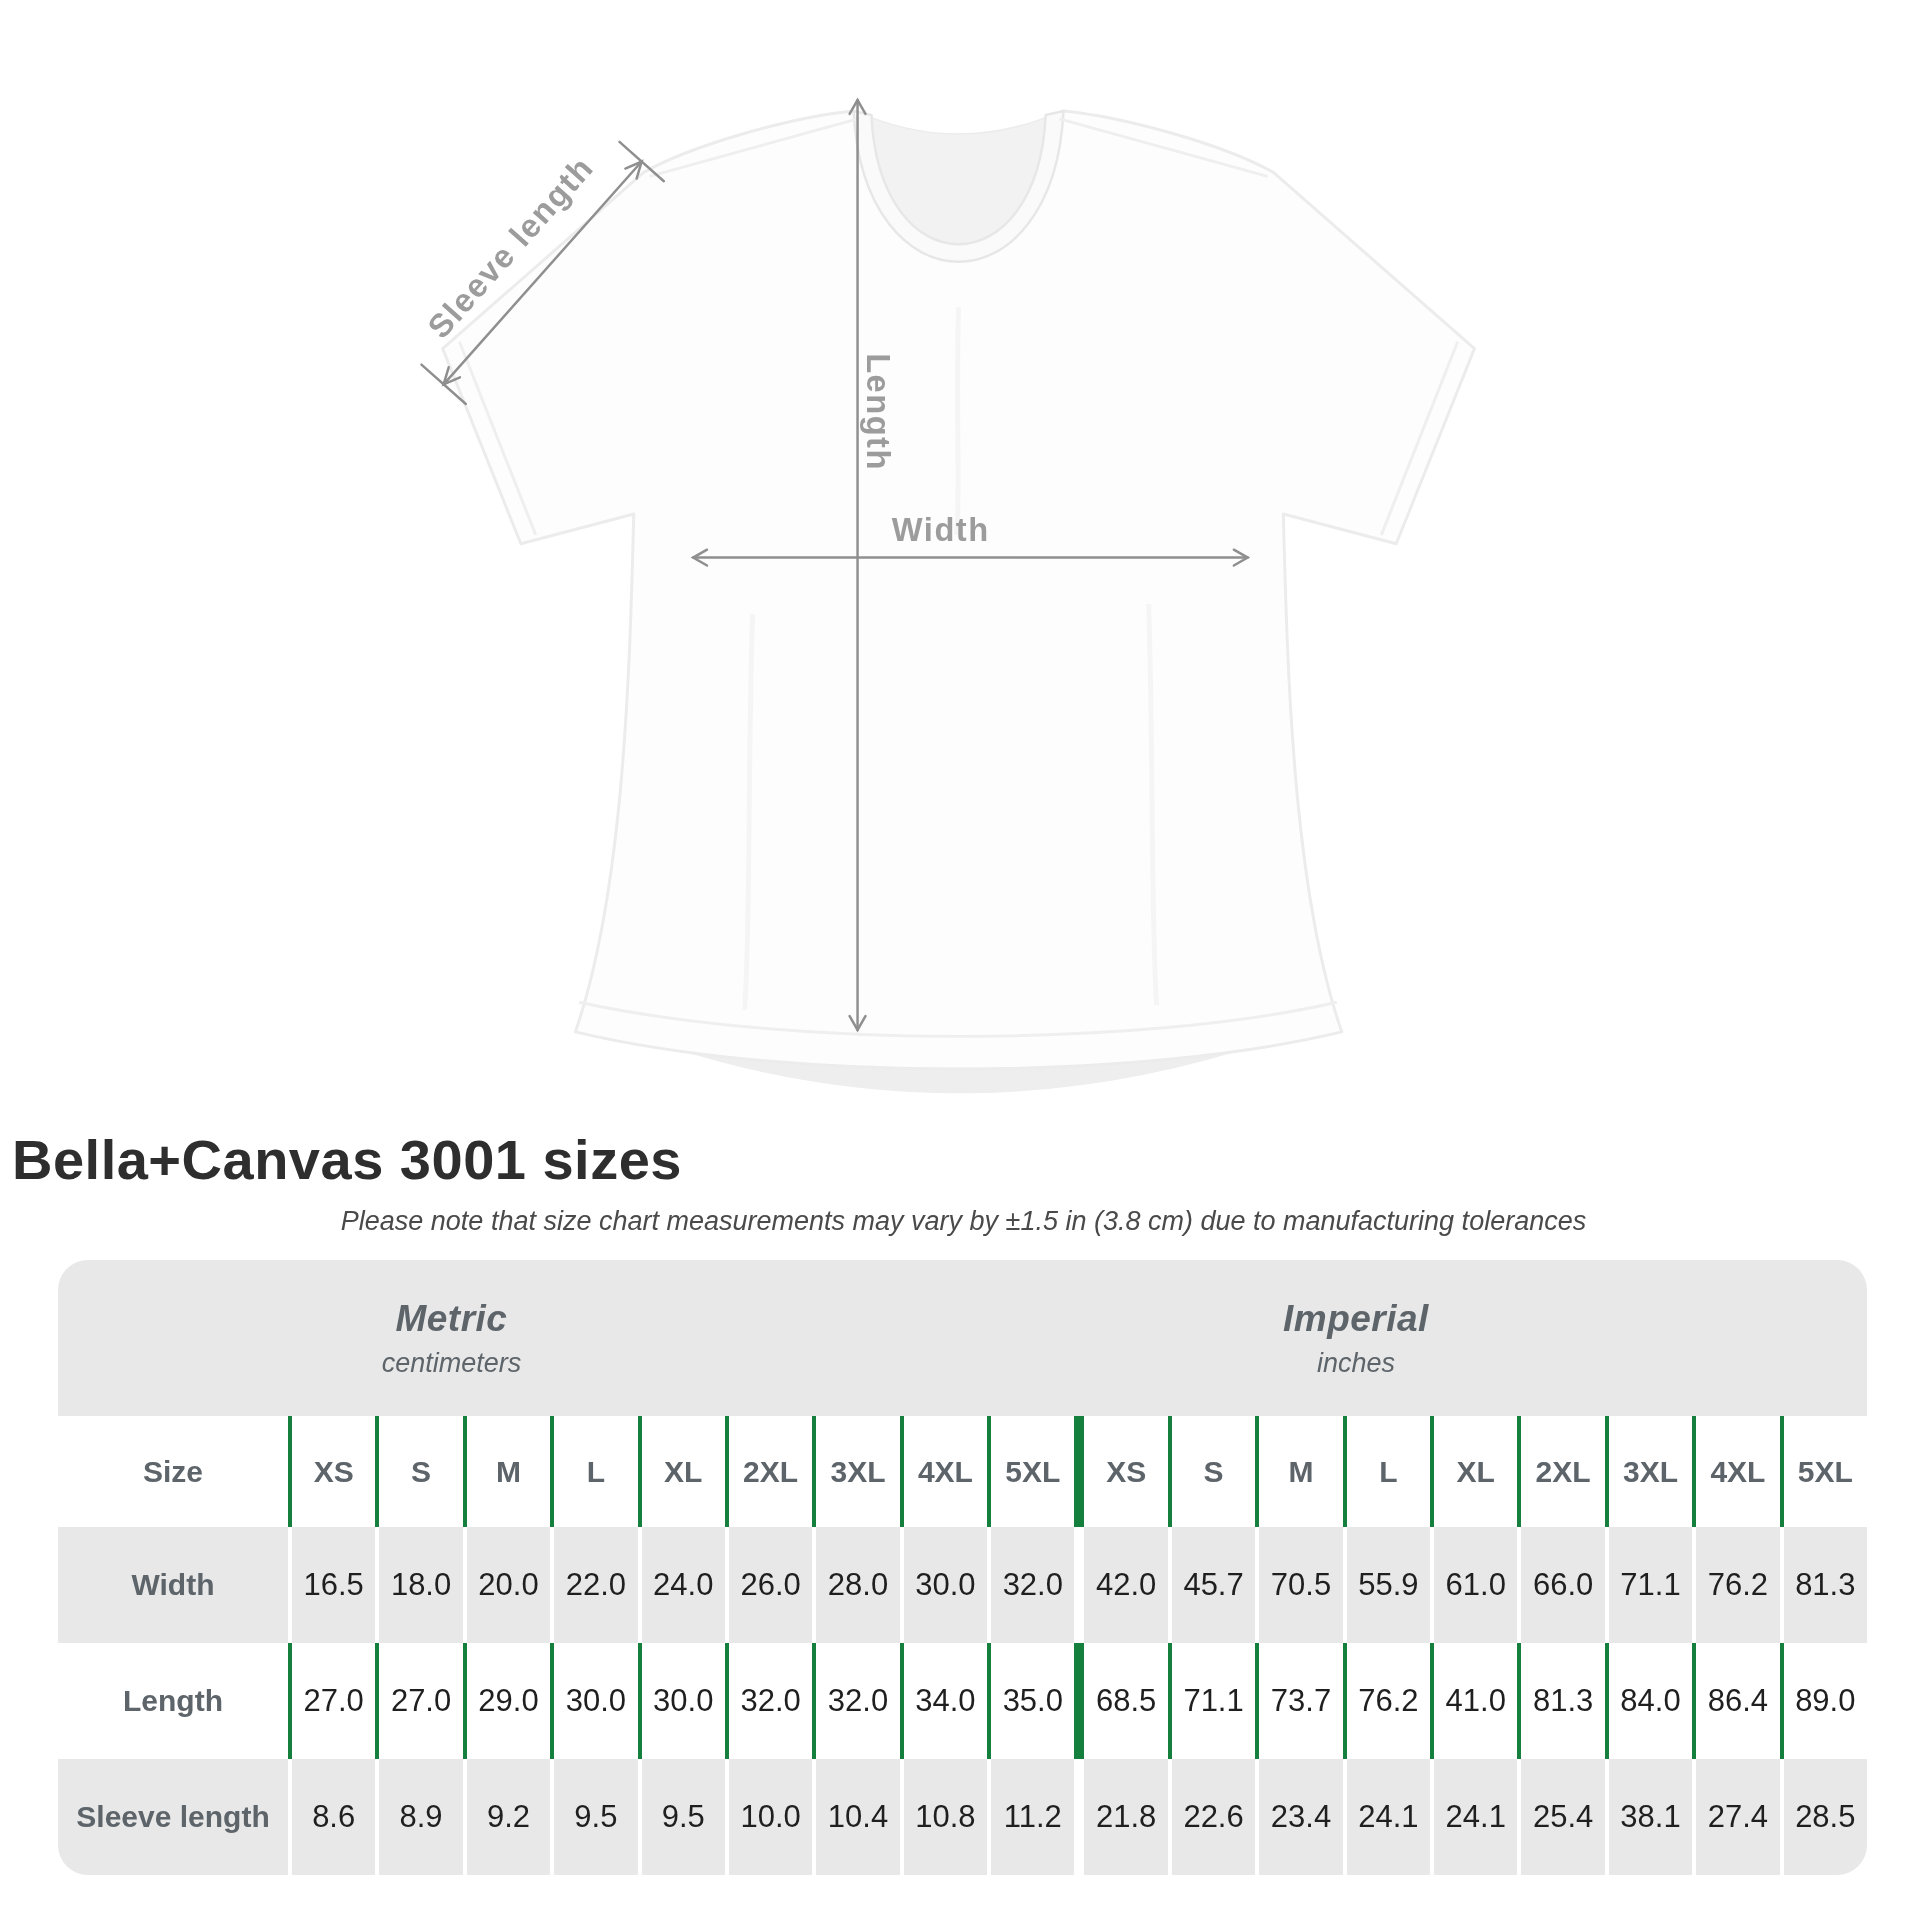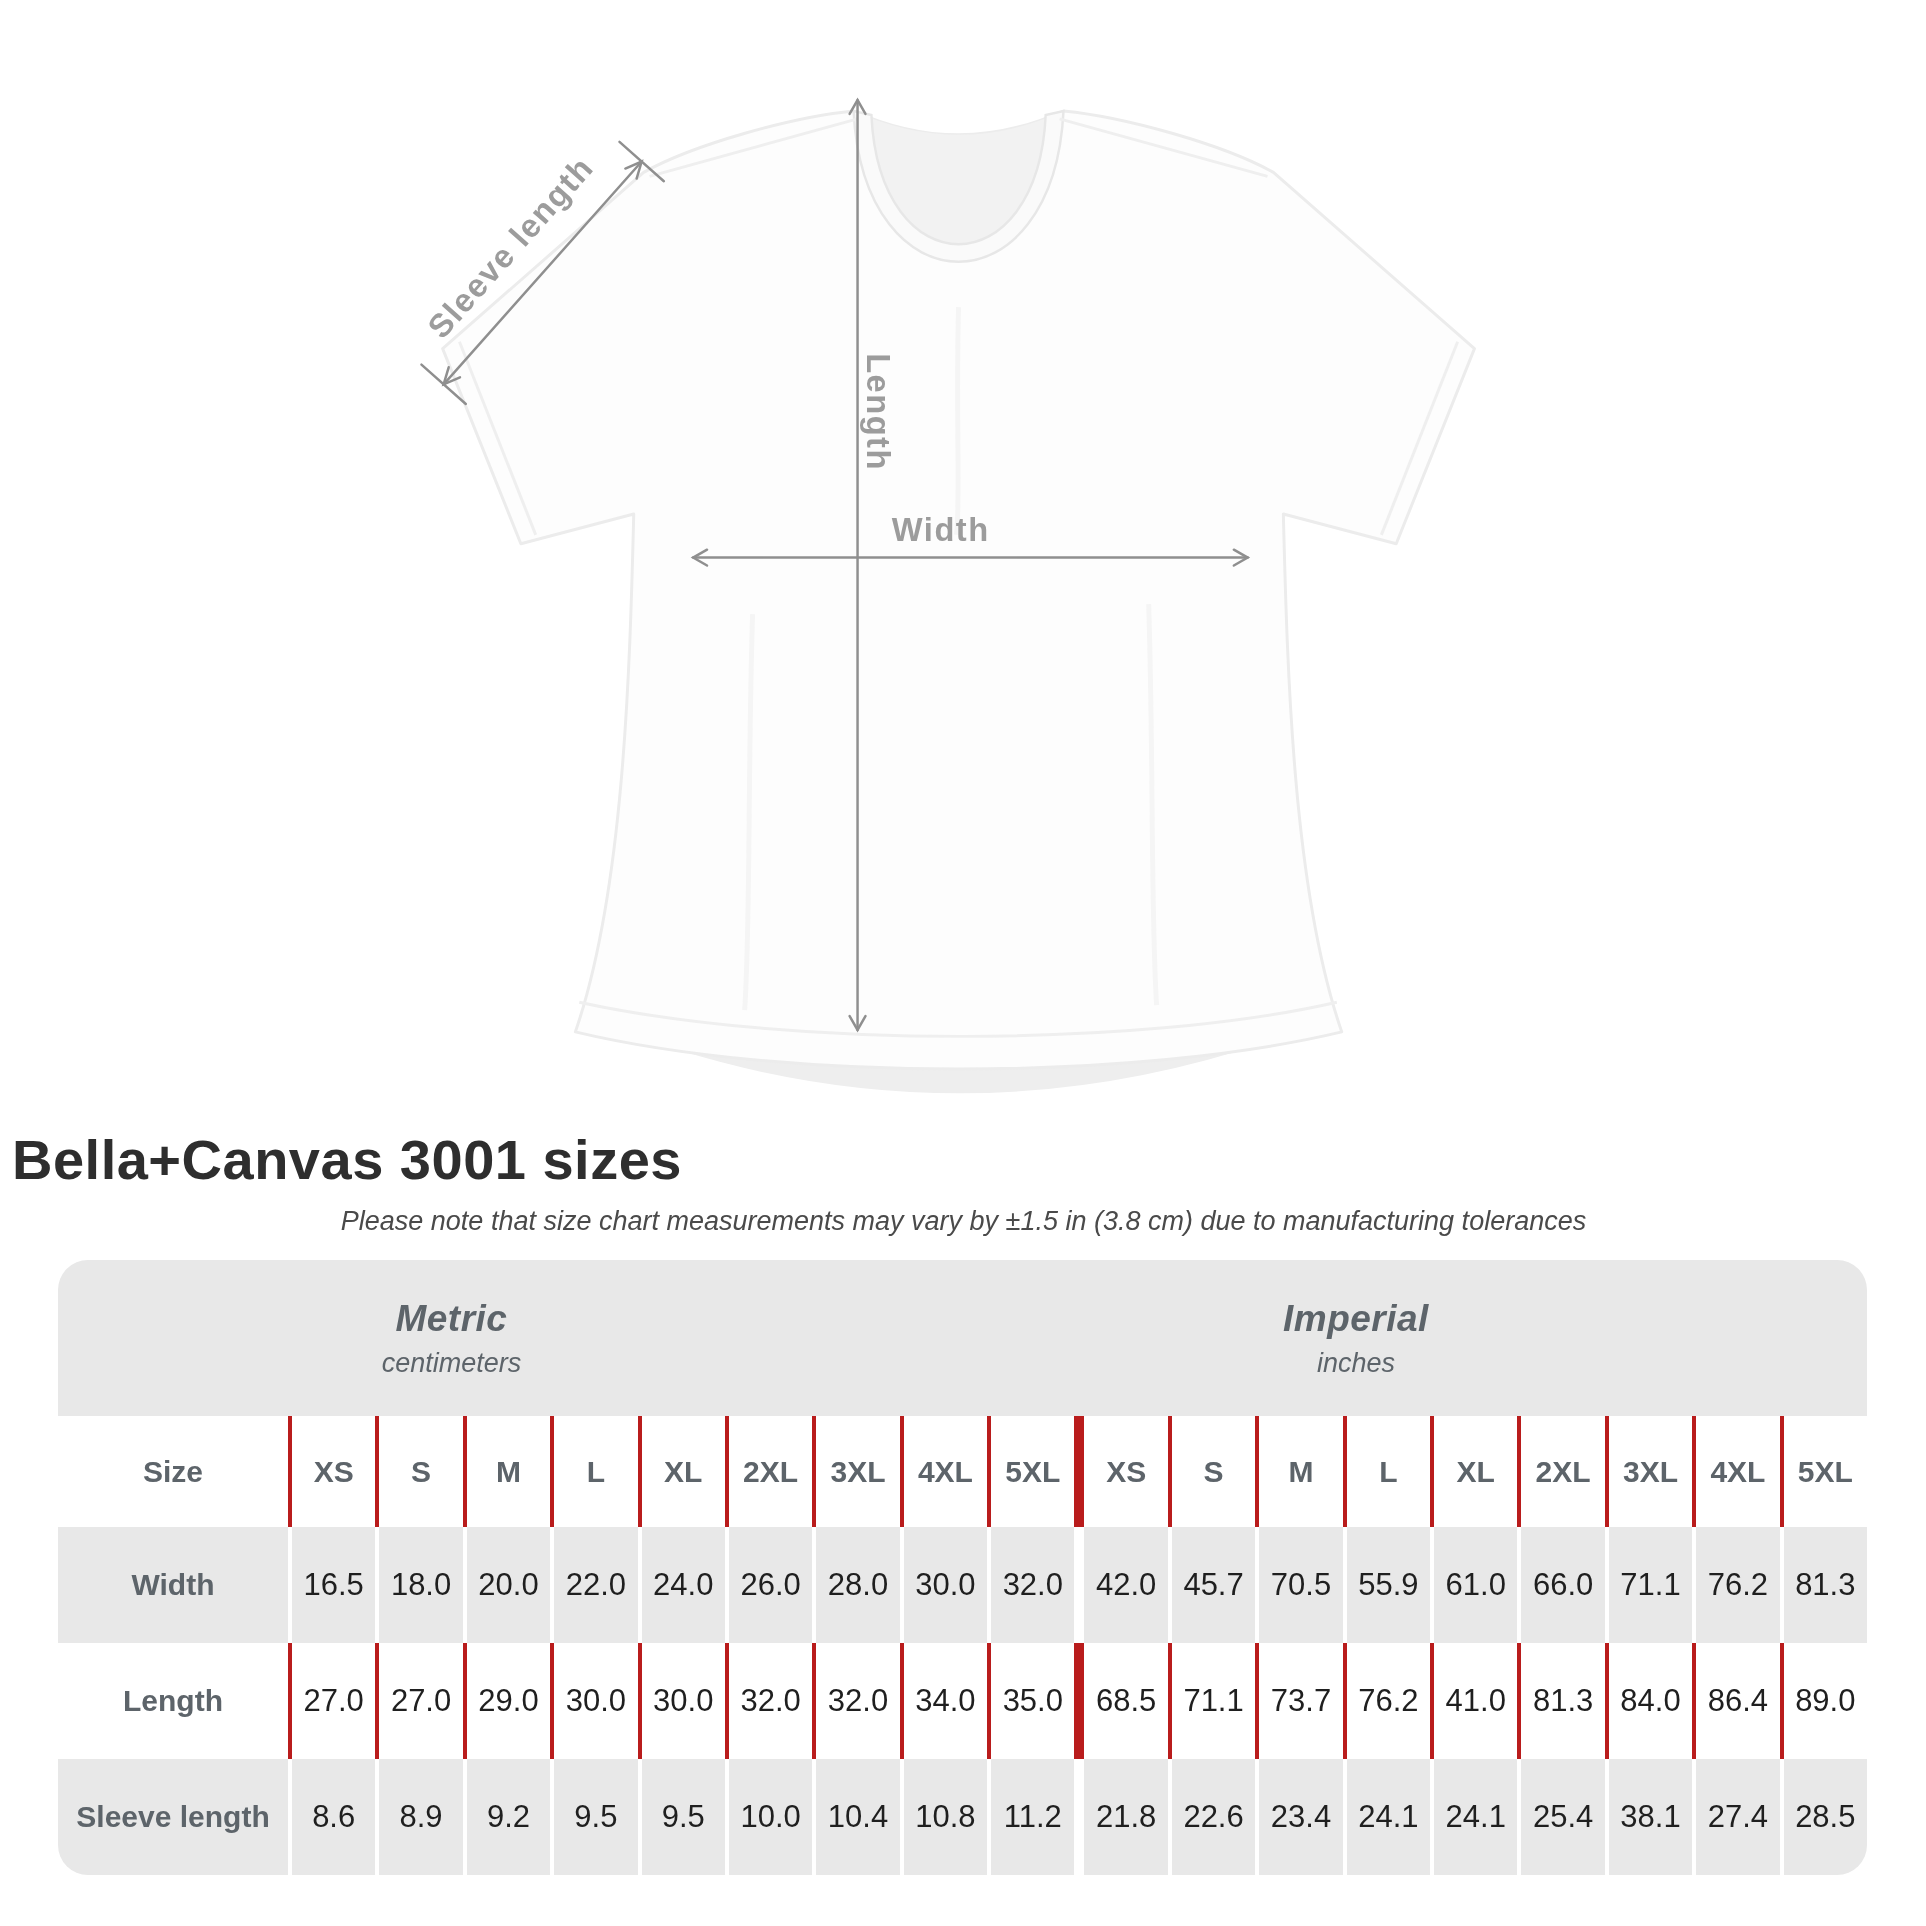--- a/index.html
+++ b/index.html
@@ -28,21 +28,21 @@
   .band-half.imp { width:56.5%; }
   .band-half.met { width:43.5%; }
   .band-title { font-size:37px; font-weight:bold; font-style:italic; color:#5d646a; letter-spacing:0.5px; }
   .band-sub { font-size:27px; font-style:italic; color:#5d646a; }
 
   .trow {
     display:grid;
     grid-template-columns:230px repeat(9,1fr) 2px repeat(9,1fr);
     column-gap:4px;
     height:116px;
-    background:#b91c1c; 
+    background:#15803d; 
   }
   .trow.sizes { height:111px; }
   .trow .cell {
     background:#ffffff; display:flex; align-items:center; justify-content:center;
     font-size:31px; color:#1f1f1f;
   }
   .trow.grey { background:#ffffff; }          
   .trow.grey .cell { background:#e8e8e8; }
   .cell.lbl, .cell.hd { font-weight:bold; color:#5d646a; font-size:30px; }
   .trow .cell.spacer { background:transparent; }

